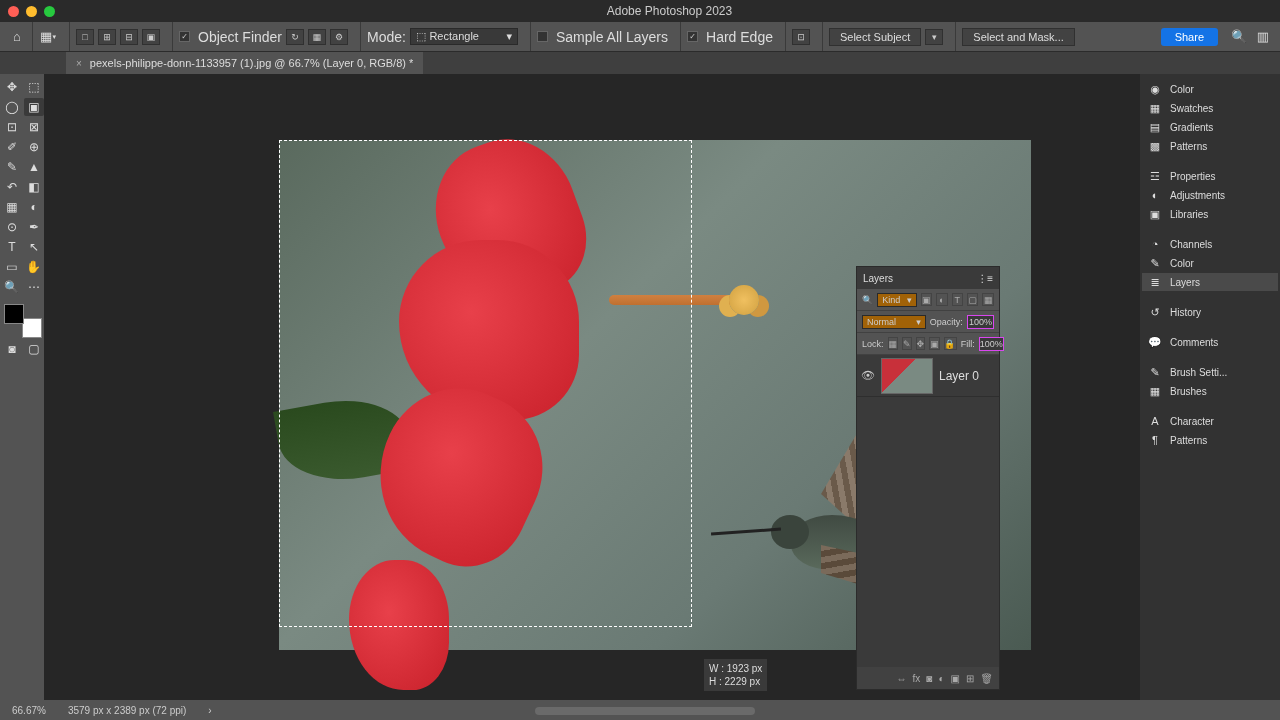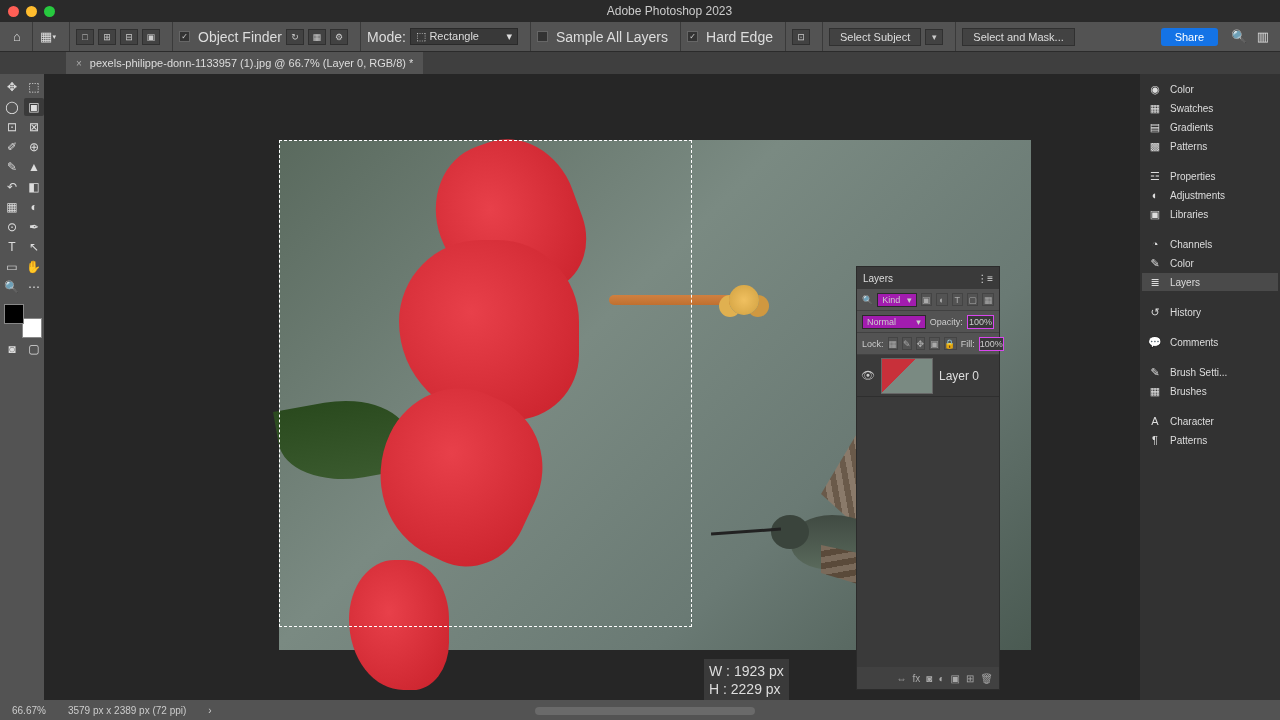--- a/index.html
+++ b/index.html
@@ -41,30 +41,30 @@
 .leaf{position:absolute;background:linear-gradient(#2a4a1e,#3a5a2e);width:130px;height:80px;left:0;top:260px;border-radius:0 60% 0 60%;transform:rotate(-10deg)}
 .stamen{position:absolute;left:330px;top:155px;width:140px;height:10px;background:linear-gradient(#d08040,#c07030);border-radius:5px}
 .pollen{position:absolute;left:450px;top:145px;width:30px;height:30px;background:radial-gradient(#f0c060,#d0a040);border-radius:50%;box-shadow:-14px 6px 0 -4px #e0b050,14px 6px 0 -4px #d09840}
 .bird{position:absolute;right:80px;top:300px;width:230px;height:170px}
 .body{position:absolute;width:90px;height:55px;background:linear-gradient(#404a42,#5a6a5c);left:70px;top:75px;border-radius:50% 60% 40% 50%}
 .head{position:absolute;width:38px;height:34px;background:#3a443c;left:50px;top:75px;border-radius:50%}
 .beak{position:absolute;width:70px;height:3px;background:#222;left:-10px;top:90px;transform:rotate(-4deg)}
 .wing-up{position:absolute;width:100px;height:120px;left:100px;top:-30px;background:repeating-linear-gradient(80deg,#8a7a6a 0 6px,#6a5a4a 6px 12px);clip-path:polygon(50% 0,100% 80%,40% 100%,0 70%)}
 .wing-dn{position:absolute;width:130px;height:70px;left:100px;top:105px;background:repeating-linear-gradient(170deg,#7a6a5a 0 6px,#5a4a3a 6px 12px);clip-path:polygon(0 0,100% 40%,90% 90%,0 40%)}
 .marquee{position:absolute;left:235px;top:66px;width:413px;height:487px;border:1.5px dashed #fff;pointer-events:none}
-.dimbox{position:absolute;left:660px;top:585px;background:#3a3a3a;color:#ddd;font-size:14px;padding:3px 5px;line-height:1.3}
+.dimbox{position:absolute;left:660px;top:585px;background:#3a3a3a;color:#ddd;font-size:10px;padding:3px 5px;line-height:1.3}
 .rpanels{width:140px;background:#323232;padding:6px 2px;display:flex;flex-direction:column;gap:1px}
 .rp-item{display:flex;align-items:center;gap:8px;padding:3px 6px;color:#ddd;font-size:10px;cursor:pointer;height:18px}
 .rp-item.active{background:#4a4a4a}
 .rp-ic{width:14px;height:14px;display:flex;align-items:center;justify-content:center;font-size:11px}
 .rp-gap{height:10px}
 .layers-panel{position:absolute;right:140px;bottom:30px;width:144px;height:424px;background:#535353;border:1px solid #2b2b2b;display:flex;flex-direction:column}
 .lp-head{height:22px;background:#3a3a3a;display:flex;align-items:center;padding:0 6px;color:#ddd;font-size:10px;justify-content:space-between}
 .lp-row{height:22px;display:flex;align-items:center;padding:0 5px;gap:4px;border-bottom:1px solid #414141}
-.lp-sel{width:44px;height:14px;background:#a21caf;border:1px solid #2a2a2a;color:#ccc;font-size:9px;display:flex;align-items:center;padding:0 4px;justify-content:space-between}
+.lp-sel{width:44px;height:14px;background:#a16207;border:1px solid #2a2a2a;color:#ccc;font-size:9px;display:flex;align-items:center;padding:0 4px;justify-content:space-between}
 .lp-ic{width:13px;height:13px;display:flex;align-items:center;justify-content:center;color:#aaa;font-size:9px;border:1px solid #444}
 .lp-label{color:#ccc;font-size:9px;margin-left:auto}
 .lp-val{width:30px;height:14px;background:#393939;border:1px solid #d946ef;color:#ccc;font-size:9px;text-align:center;line-height:12px}
 .lp-layers{flex:1;background:#3a3a3a;overflow:auto}
 .layer-item{height:42px;display:flex;align-items:center;gap:6px;padding:0 4px;border-bottom:1px solid #2e2e2e}
 .eye{width:14px;color:#ccc;font-size:11px}
 .thumb{width:52px;height:36px;background:linear-gradient(135deg,#c8303a 40%,#7a8a82 40%);border:1px solid #666}
 .lname{color:#ddd;font-size:12px}
 .lp-foot{height:22px;background:#414141;display:flex;align-items:center;justify-content:flex-end;gap:6px;padding:0 6px;color:#aaa;font-size:10px}
 .status{position:absolute;bottom:0;left:0;right:0;height:20px;background:#535353;display:flex;align-items:center;padding:0 12px;gap:22px;color:#ccc;font-size:10px}

